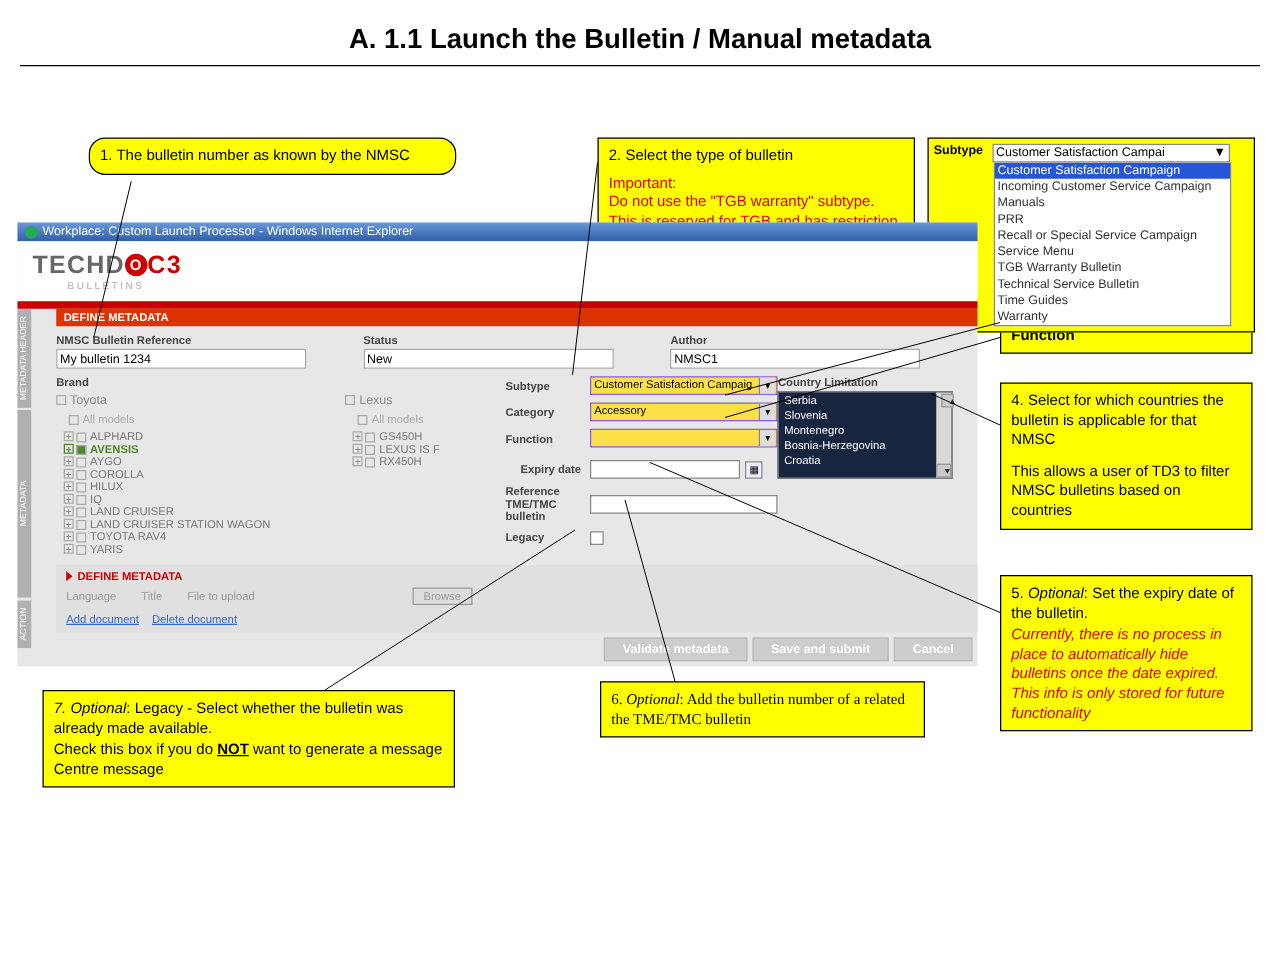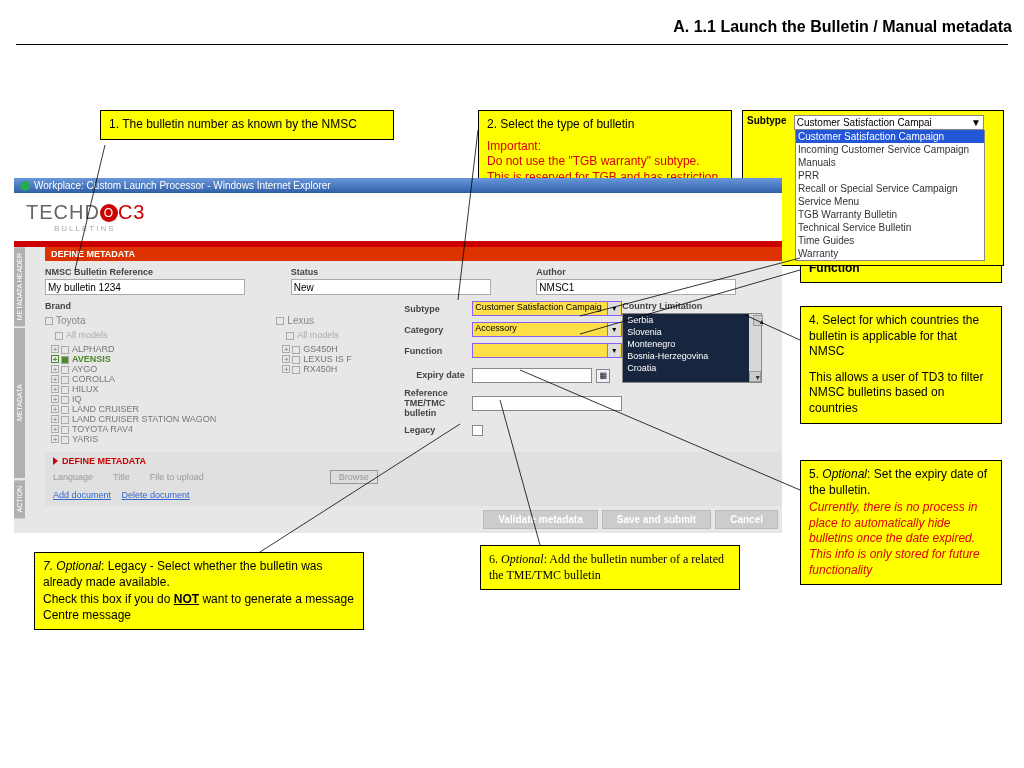--- a/index.html
+++ b/index.html
@@ -1,17 +1,17 @@
 <!DOCTYPE html>
 <html><head>
 <meta charset="utf-8">
 <style>
   * { box-sizing: border-box; margin: 0; padding: 0; }
   body { width: 1024px; height: 768px; background: #fff; font-family: Arial, sans-serif; position: relative; overflow: hidden; }
-  .page-title { text-align: right; font-size: 16px; font-weight: bold; margin: 18px 12px 8px; }
+  .page-title { text-align: center; font-size: 22px; font-weight: bold; margin: 18px 0 8px; }
   .hr { border-top: 1px solid #000; margin: 0 16px 8px; }
 
   
   .note { position: absolute; background: #ffff00; border: 1px solid #000; padding: 6px 8px; font-size: 12px; line-height: 1.3; }
   .note .red { color: #d00; font-style: normal; }
   .note .title-red { color: #d00; }
   .note b { font-weight: bold; }
 
   
   svg.connectors { position: absolute; top:0; left:0; width:1024px; height:768px; pointer-events:none; }
@@ -24,21 +24,21 @@
   .subtype-dd .sel .caret { position:absolute; right:2px; top:1px; }
   .subtype-dd .opts { margin-left:48px; width:190px; background:#fff; border:1px solid #888; border-top:none; }
   .subtype-dd .opts div { padding:1px 2px; font-size:10px; color:#333; }
   .subtype-dd .opts div.hl { background:#2456d8; color:#fff; }
 
   
   .app { position:absolute; left:14px; top:178px; width:768px; background:#e7e7e7; font-size:10px; }
   .app-titlebar { background: linear-gradient(#6a98da, #2f5fa8); color:#fff; font-size:10px; padding:2px 6px; display:flex; align-items:center; }
   .app-titlebar .ie-icon { width:10px; height:10px; background:#2a5; border-radius:50%; margin-right:4px; display:inline-block; }
   .app-logo { background:#fff; padding:8px 12px; }
-  .app-logo .td3 { font-family: Arial; font-weight:normal; font-size:20px; letter-spacing:1px; color:#666;margin-top:12px; }
+  .app-logo .td3 { font-family: Arial; font-weight:bold; font-size:20px; letter-spacing:1px; color:#666;margin-top:12px; }
   .app-logo .td3 .d { color:#c00; }
   .app-logo .td3 .o { color:#fff; background:#c00; border-radius:50%; display:inline-block; width:18px; height:18px; line-height:18px; text-align:center; font-size:12px; vertical-align:2px;}
   .app-logo .sub { font-size:8px; color:#aaa; letter-spacing:2px; margin-left:28px; }
   .red-bar { height:6px; background:#c00; }
   .define-hdr { background:#d30; color:#fff; font-size:9px; font-weight:bold; padding:2px 6px; margin-left:16px; }
 
   .form-row1 { display:flex; margin:6px 0 0 16px; gap:0; }
   .form-row1 .col { flex:1; }
   .fld-lbl { font-size:9px; font-weight:bold; color:#444; margin-bottom:2px; }
   .txt-input { width: 200px; height:16px; background:#fff; border:1px solid #aaa; font-size:10px; padding:0 2px; }
@@ -88,21 +88,21 @@
   .vtabs { position:absolute; left:0; top:0; width:15px; height:100%; }
   .vtab { background:#b0b0b0; color:#fff; font-size:7px; writing-mode:vertical-rl; transform:rotate(180deg); padding:6px 2px; margin-bottom:2px; text-align:center; }
   .app-inner { position:relative; margin-left:15px; }
 </style>
 </head>
 <body>
 
 <div class="page-title">A. 1.1 Launch the Bulletin / Manual metadata</div>
 <div class="hr"></div>
 
-<div class="note" style="left:100px; top:110px; width:294px;">1. The bulletin number as known by the NMSC</div>
+<div class="note" style="left:71px; top:110px; width:294px;border-radius:13px;">1. The bulletin number as known by the NMSC</div>
 
 <div class="note" style="left:478px; top:110px; width:254px;">
   <div>2. Select the type of bulletin</div>
   <div class="title-red" style="margin-top:6px;">Important:</div>
   <div class="red">Do not use the "TGB warranty" subtype. This is reserved for TGB and has restriction on who can view.</div>
 </div>
 
 <div class="note" style="left:800px; top:238px; width:202px;">
   <span>3. Select applicable </span><b>Category</b><span> and </span><b>Function</b>
 </div>

